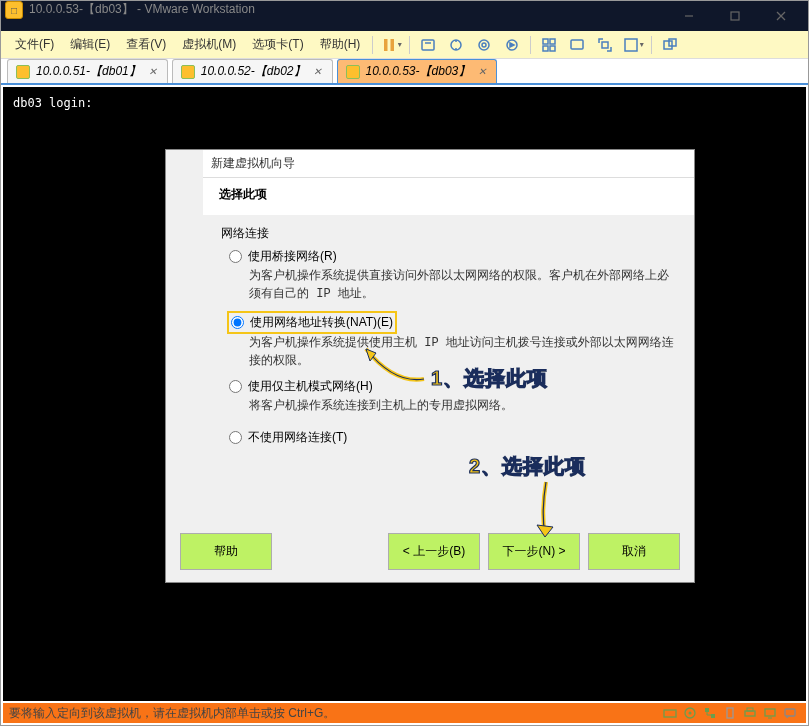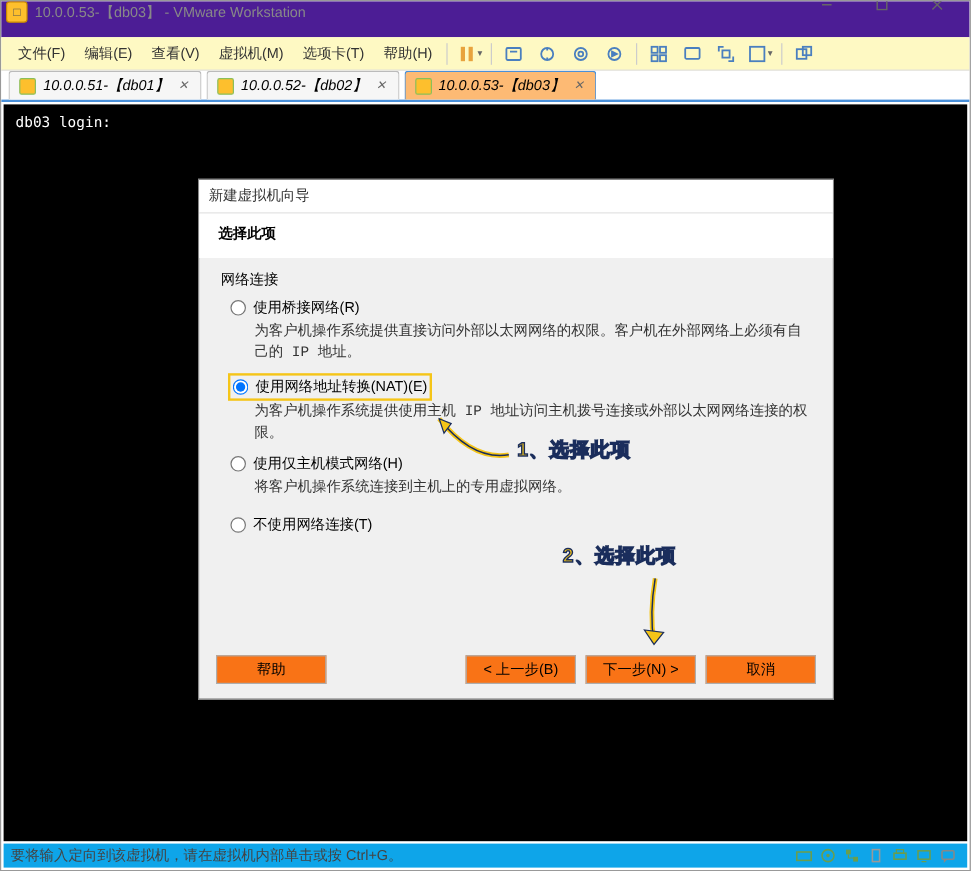--- a/index.html
+++ b/index.html
@@ -1,19 +1,19 @@
 <!DOCTYPE html>
 <html><head>
 <meta charset="utf-8">
 <style>
 * { box-sizing: border-box; font-family: "Microsoft YaHei", "Segoe UI", sans-serif; font-size: 12px; }
 body { margin: 0; width: 809px; height: 726px; background: #fff; overflow: hidden; border: 1px solid #999; position: relative; }
 
 
-.titlebar { height: 30px; background: #4c1d95; display: flex; align-items: flex-end; padding: 12px 4px; color: #888; }
+.titlebar { height: 30px; background: #0f172a; display: flex; align-items: flex-start; padding: 0 4px; color: #888; }
 .titlebar .app-icon { width:18px;height:18px;background:#fdbf2d;border-radius:3px;border:1px solid #c98b00;display:flex;align-items:center;justify-content:center;margin-right:6px;}
 .app-icon::after{content:"□";font-size:10px;color:#555;}
 .titlebar .title-text { flex: 1; color:#888;}
 .win-btns { display:flex; }
 .win-btn { width:46px;height:30px;display:flex;align-items:center;justify-content:center;color:#555;}
 .win-btn svg { width:10px;height:10px;stroke:#666;stroke-width:1.2;fill:none;}
 
 
 .menubar { height:28px; background:#fef9c3; display:flex; align-items:center; padding:0 6px; border-bottom:1px solid #ddd;}
 .menu-item { padding:4px 8px; color:#333; }
@@ -28,42 +28,42 @@
 .tab { height:24px;border:1px solid #bbb;border-bottom:none;background:#f6f6f6;display:flex;align-items:center;padding:0 8px;margin-right:4px;border-radius:3px 3px 0 0; gap:6px;font-style:italic;}
 .tab.active{background:#fdba74;border-color:#4a90d9;}
 .tab .tab-icon{width:14px;height:14px;background:#fdbf2d;border:1px solid #8bbf5a;border-radius:2px;}
 .tab .close{width:12px;height:12px;font-size:10px;color:#666;text-align:center;line-height:11px;border-radius:2px;}
 
 
 .terminal { position:absolute; left:2px; right:2px; top:86px; bottom:24px; background:#000; color:#fff; font-family:"Consolas",monospace; font-size:13px; padding:8px 10px;}
 .terminal span{font-family:"Consolas",monospace;}
 
 
-.statusbar { position:absolute; left:2px; right:2px; bottom:2px; height:20px; background:#0ea5e9; display:flex; align-items:center; padding:0 6px; color:#444;}
+.statusbar { position:absolute; left:2px; right:2px; bottom:2px; height:20px; background:#f97316; display:flex; align-items:center; padding:0 6px; color:#444;}
 .statusbar .sp { flex:1;}
 .status-icon{width:16px;height:16px;margin:0 2px;display:flex;align-items:center;justify-content:center;}
 .status-icon svg{width:14px;height:14px;}
 
 
-.dialog { position:absolute; left:164px; top:148px; width:530px; height:434px; background:#f0f0f0; border:1px solid #888; box-shadow:4px 4px 12px rgba(0,0,0,0.5);}
+.dialog { position:absolute; left:164px; top:148px; width:530px; height:434px; background:#f0f0f0; border:1px solid #888; box-shadow:4px 4px 12px rgba(0,0,0,0.5);padding-left:37px;}
 .dlg-title { height:28px;background:#fff;border-bottom:1px solid #ddd;display:flex;align-items:center;padding:0 8px;font-size:12px;color:#333;}
 .dlg-head { background:#fff; padding:8px 16px 10px 16px;}
 .dlg-head .h1 { font-weight:bold;margin-bottom:2px;}
 .dlg-head .h2 { padding-left:20px; color:#333;}
 .dlg-body { padding:10px 18px; }
 .group-label { margin-bottom:6px;}
 .opt { margin:4px 0 2px 8px; display:flex; align-items:flex-start;}
 .opt input[type=radio]{margin:2px 6px 0 0;}
 .opt-desc { margin:0 0 8px 28px; color:#333; line-height:1.5;font-family:Liberation Mono, monospace;}
 .highlight-box { border:2px solid #f5c518; padding:1px 2px; display:inline-block;}
 .dlg-foot { position:absolute; left:0; right:0; bottom:0; padding:12px 14px; display:flex; gap:8px;}
-.btn { width:92px;height:24px;background:#f97316;border:1px solid #adadad;display:flex;align-items:center;justify-content:center;}
-
-
-.annot { position:absolute; font-weight:bold; font-size:16px; color:#f5c518; -webkit-text-stroke:1.2px #1a2d5c; text-stroke:1.2px #1a2d5c; letter-spacing:1px;}
+.btn { width:92px;height:37px;background:#bef264;border:1px solid #adadad;display:flex;align-items:center;justify-content:center;}
+
+
+.annot { position:absolute; font-weight:bold; font-size:20px; color:#f5c518; -webkit-text-stroke:1.2px #1a2d5c; text-stroke:1.2px #1a2d5c; letter-spacing:1px;}
 .arrow { position:absolute; }
 </style>
 </head>
 <body>
 
 <div class="titlebar">
   <div class="app-icon"></div>
   <div class="title-text">10.0.0.53-【db03】  - VMware Workstation</div>
   <div class="win-btns">
     <div class="win-btn">

